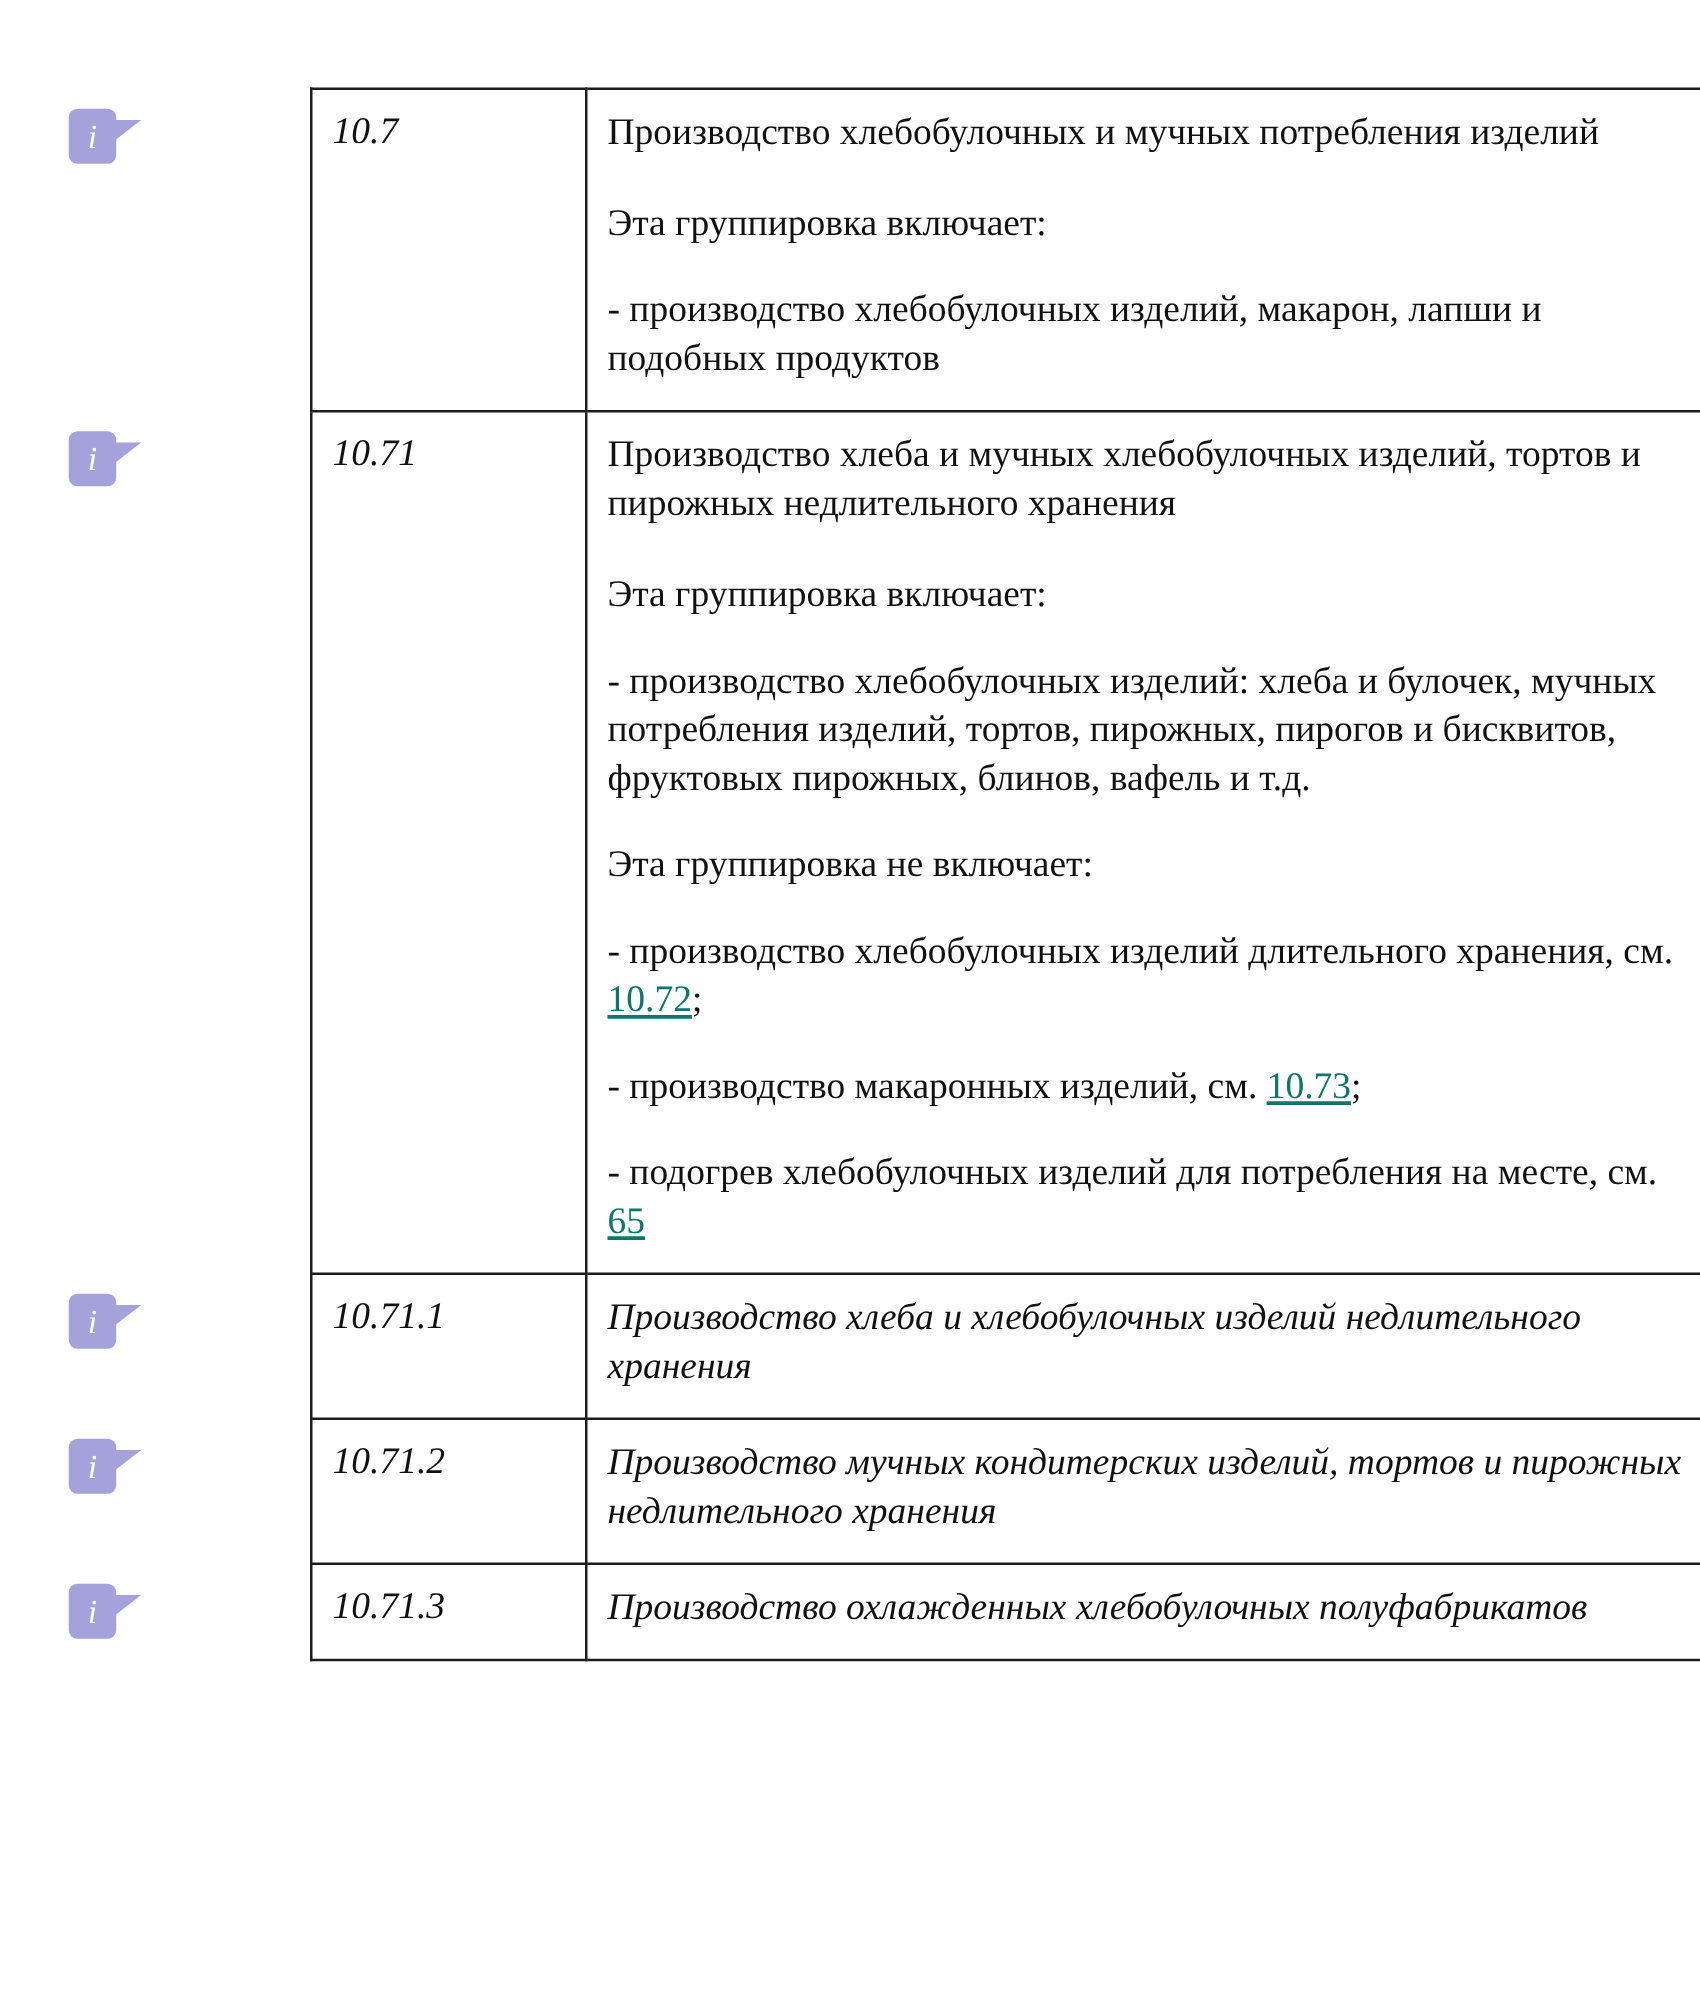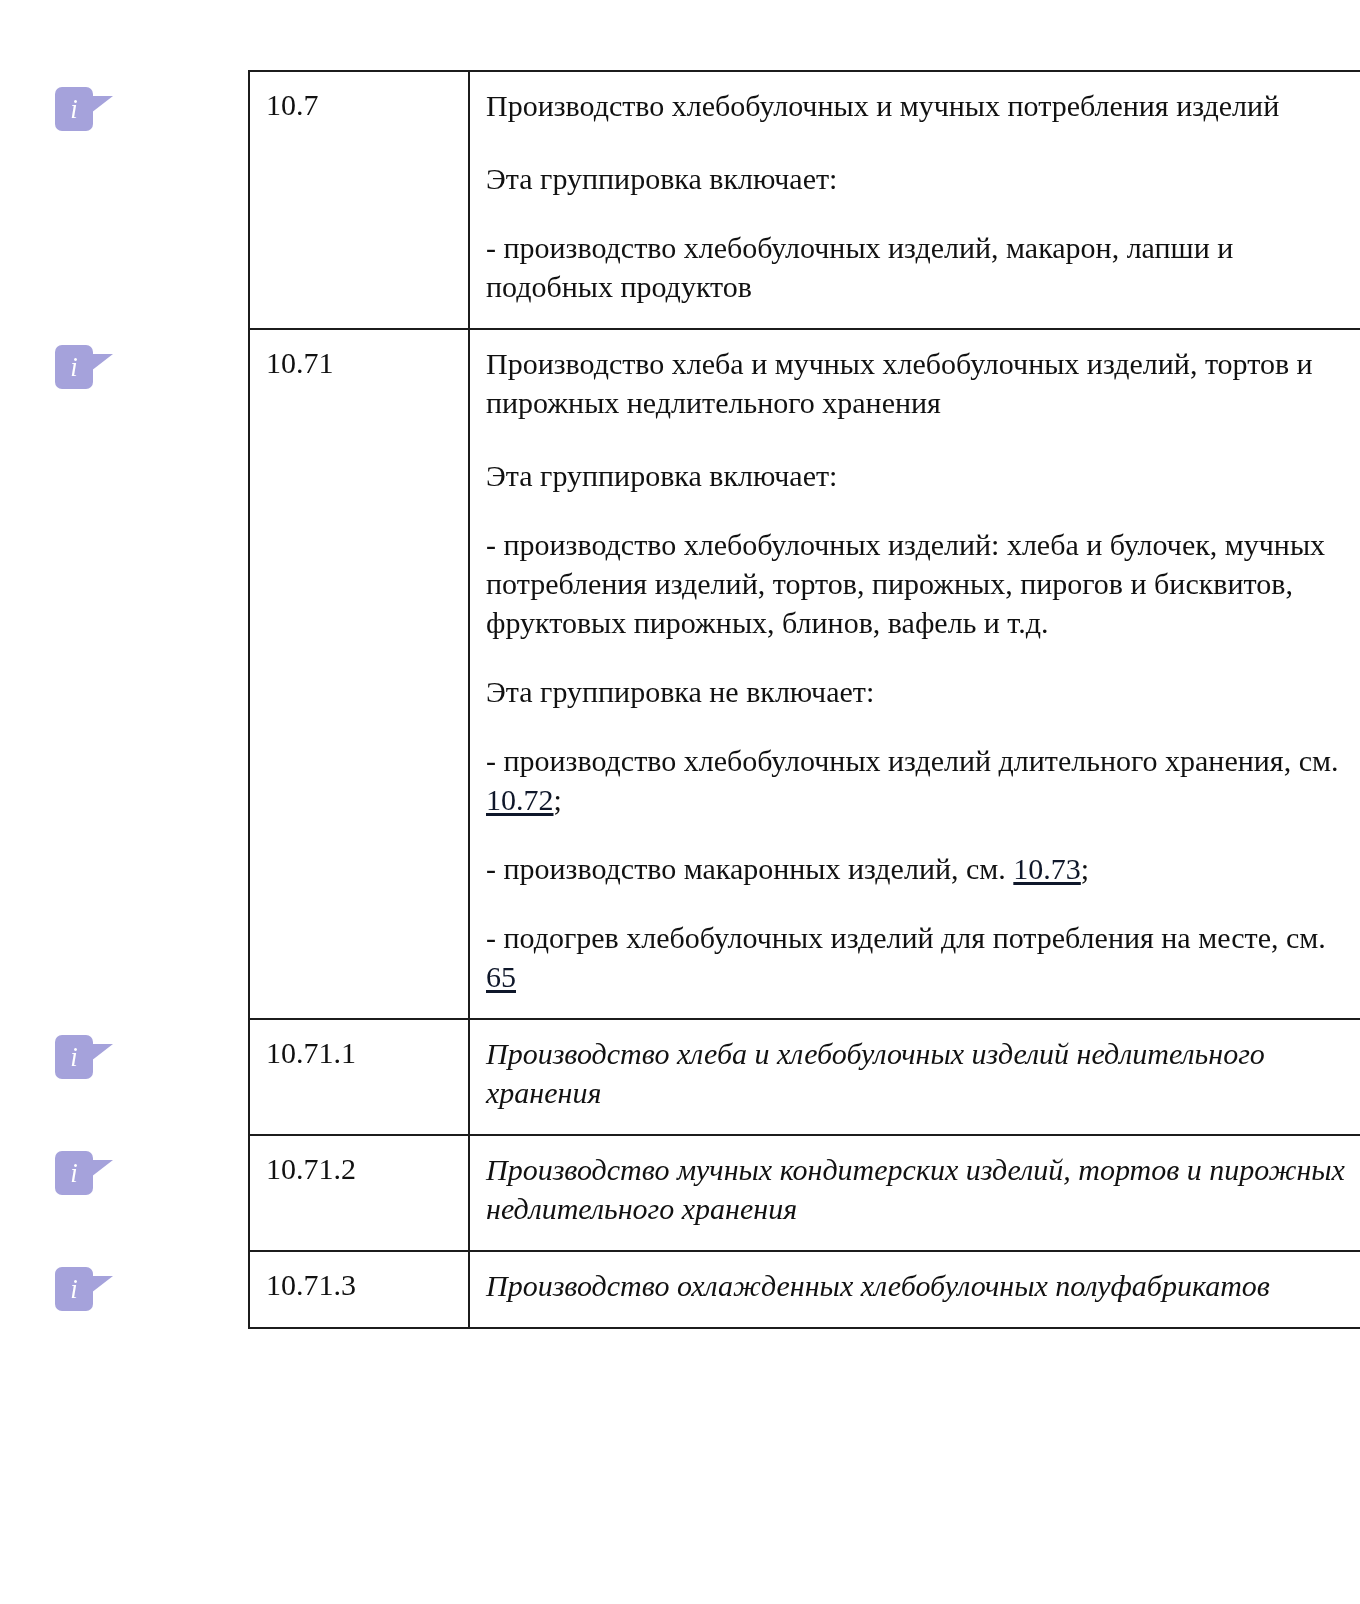--- a/index.html
+++ b/index.html
@@ -34,20 +34,21 @@
   .okved-table td {
     border: 2px solid #1c1c1c;
     vertical-align: top;
     padding: 14px 16px 22px 16px;
     font-size: 30px;
     line-height: 1.30;
   }
   .col-code {
     width: 186px;
     white-space: nowrap;
+    font-style: italic;
   }
   .col-desc {
     width: 872px;
   }
 
   .code-text {
     font-size: 30px;
     line-height: 1.25;
     display: block;
   }
@@ -63,21 +64,21 @@
     margin: 0 0 34px 0;
   }
 
   .row-compact .para,
   .row-compact .desc-title {
     margin-bottom: 0;
     font-style: italic;
   }
 
   a.ref-link {
-    color: #0f172a;
+    color: #0f766e;
     text-decoration: underline;
     text-underline-offset: 3px;
   }
 
   
   .info-icon {
     position: absolute;
     width: 44px;
     height: 44px;
     display: block;

